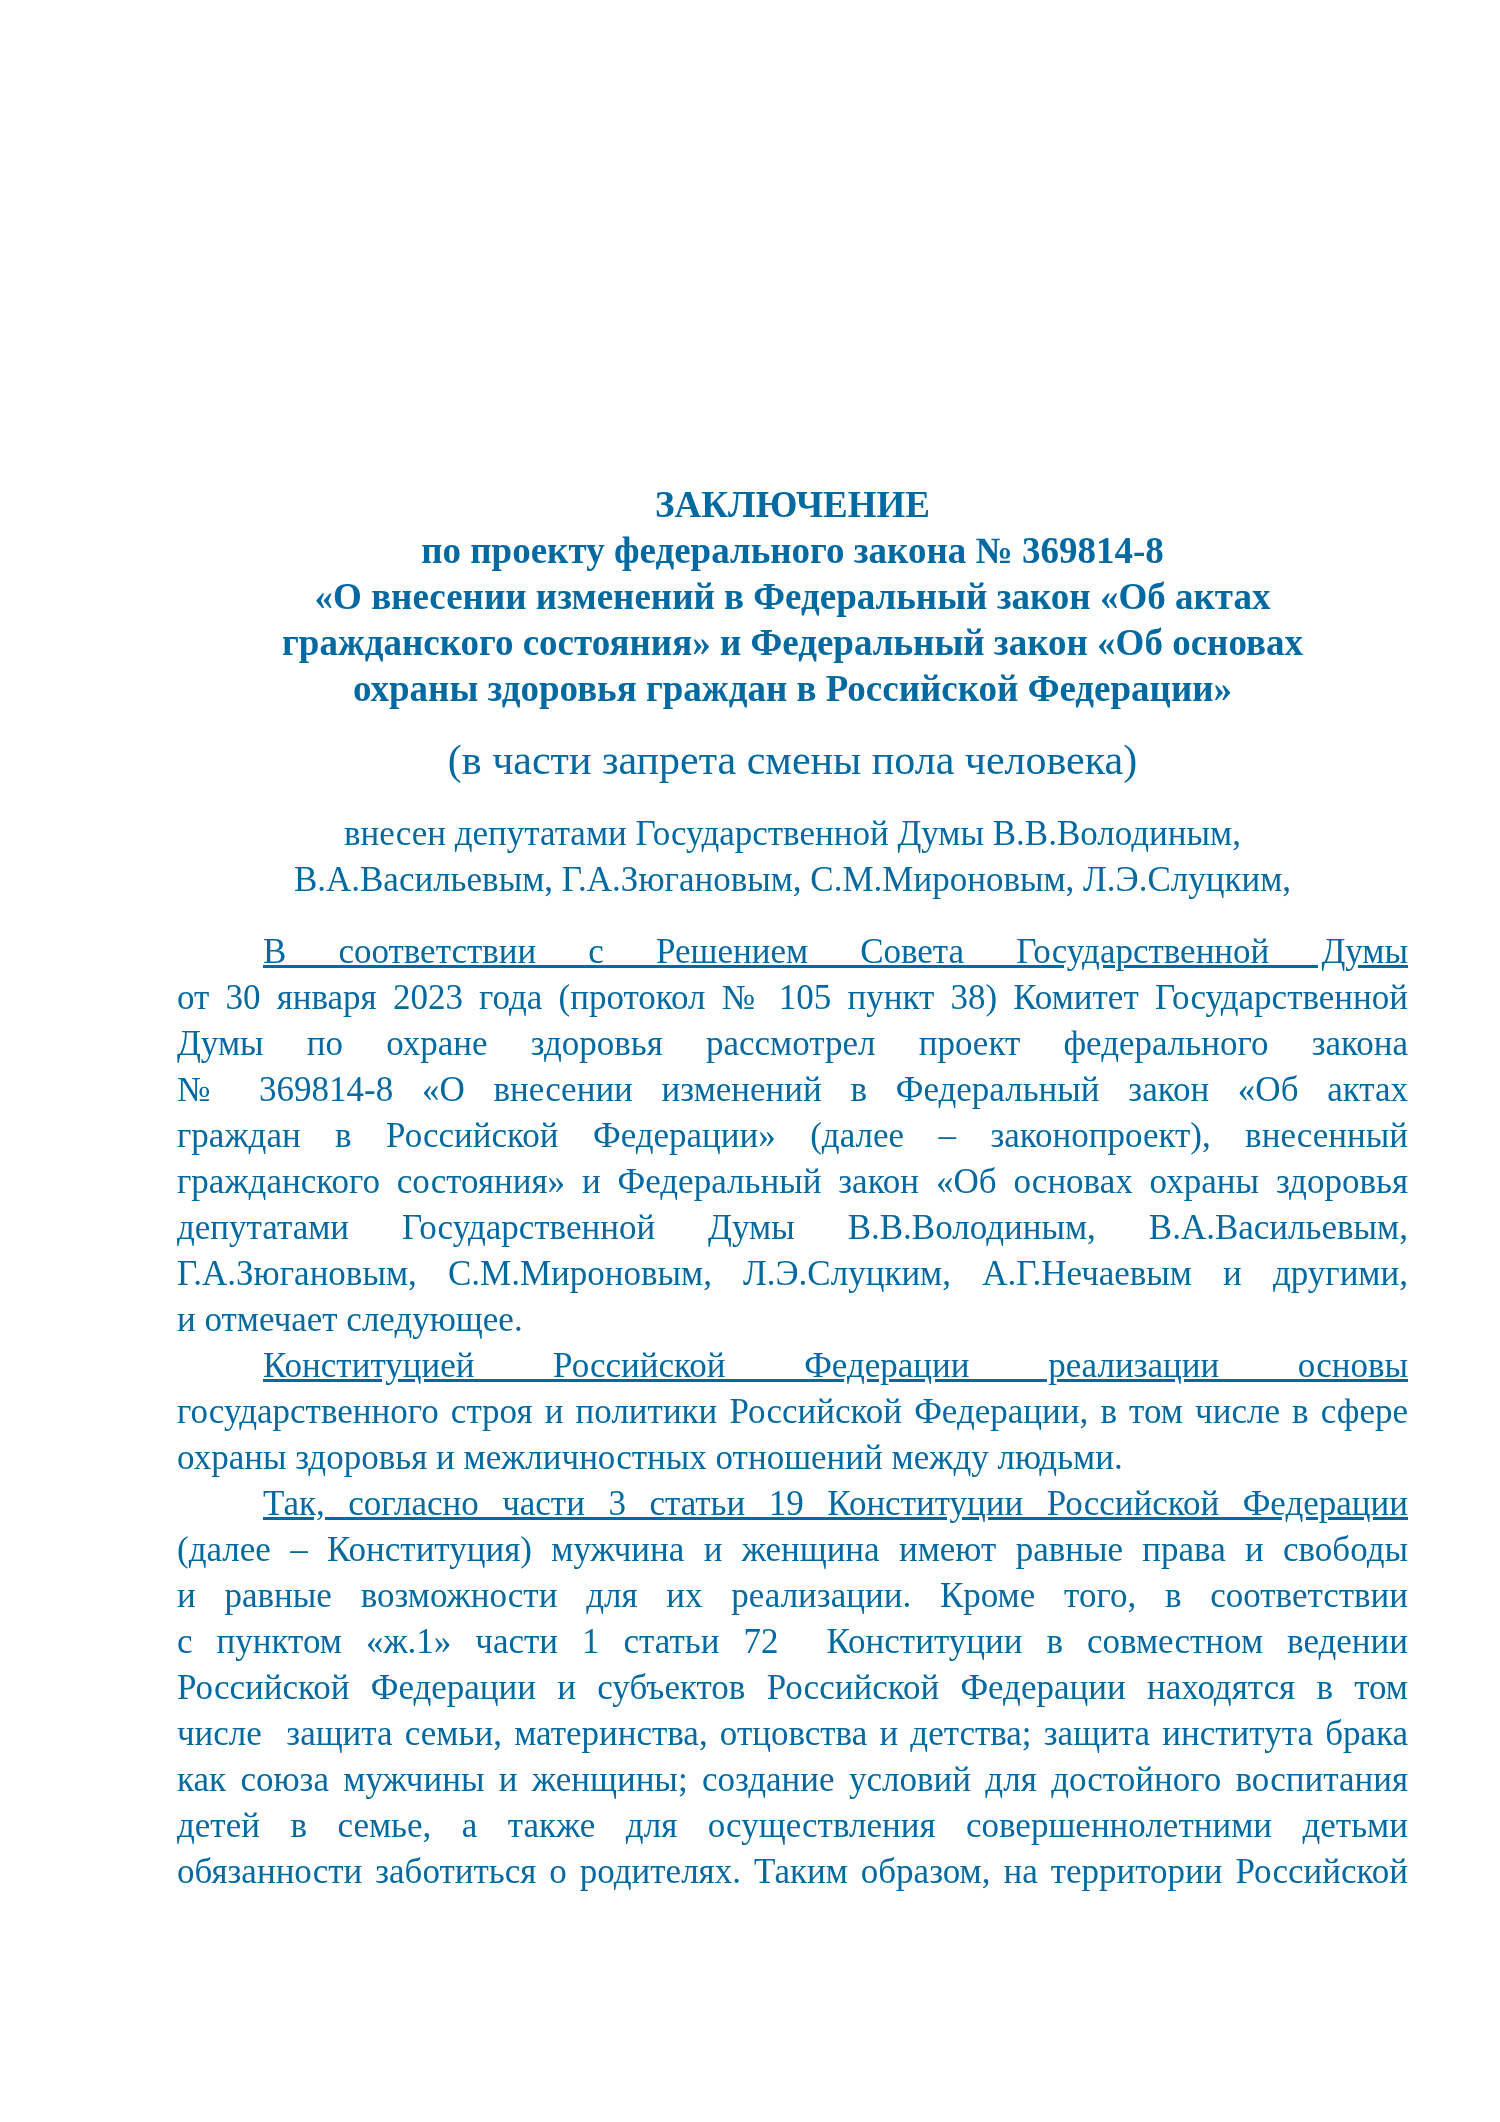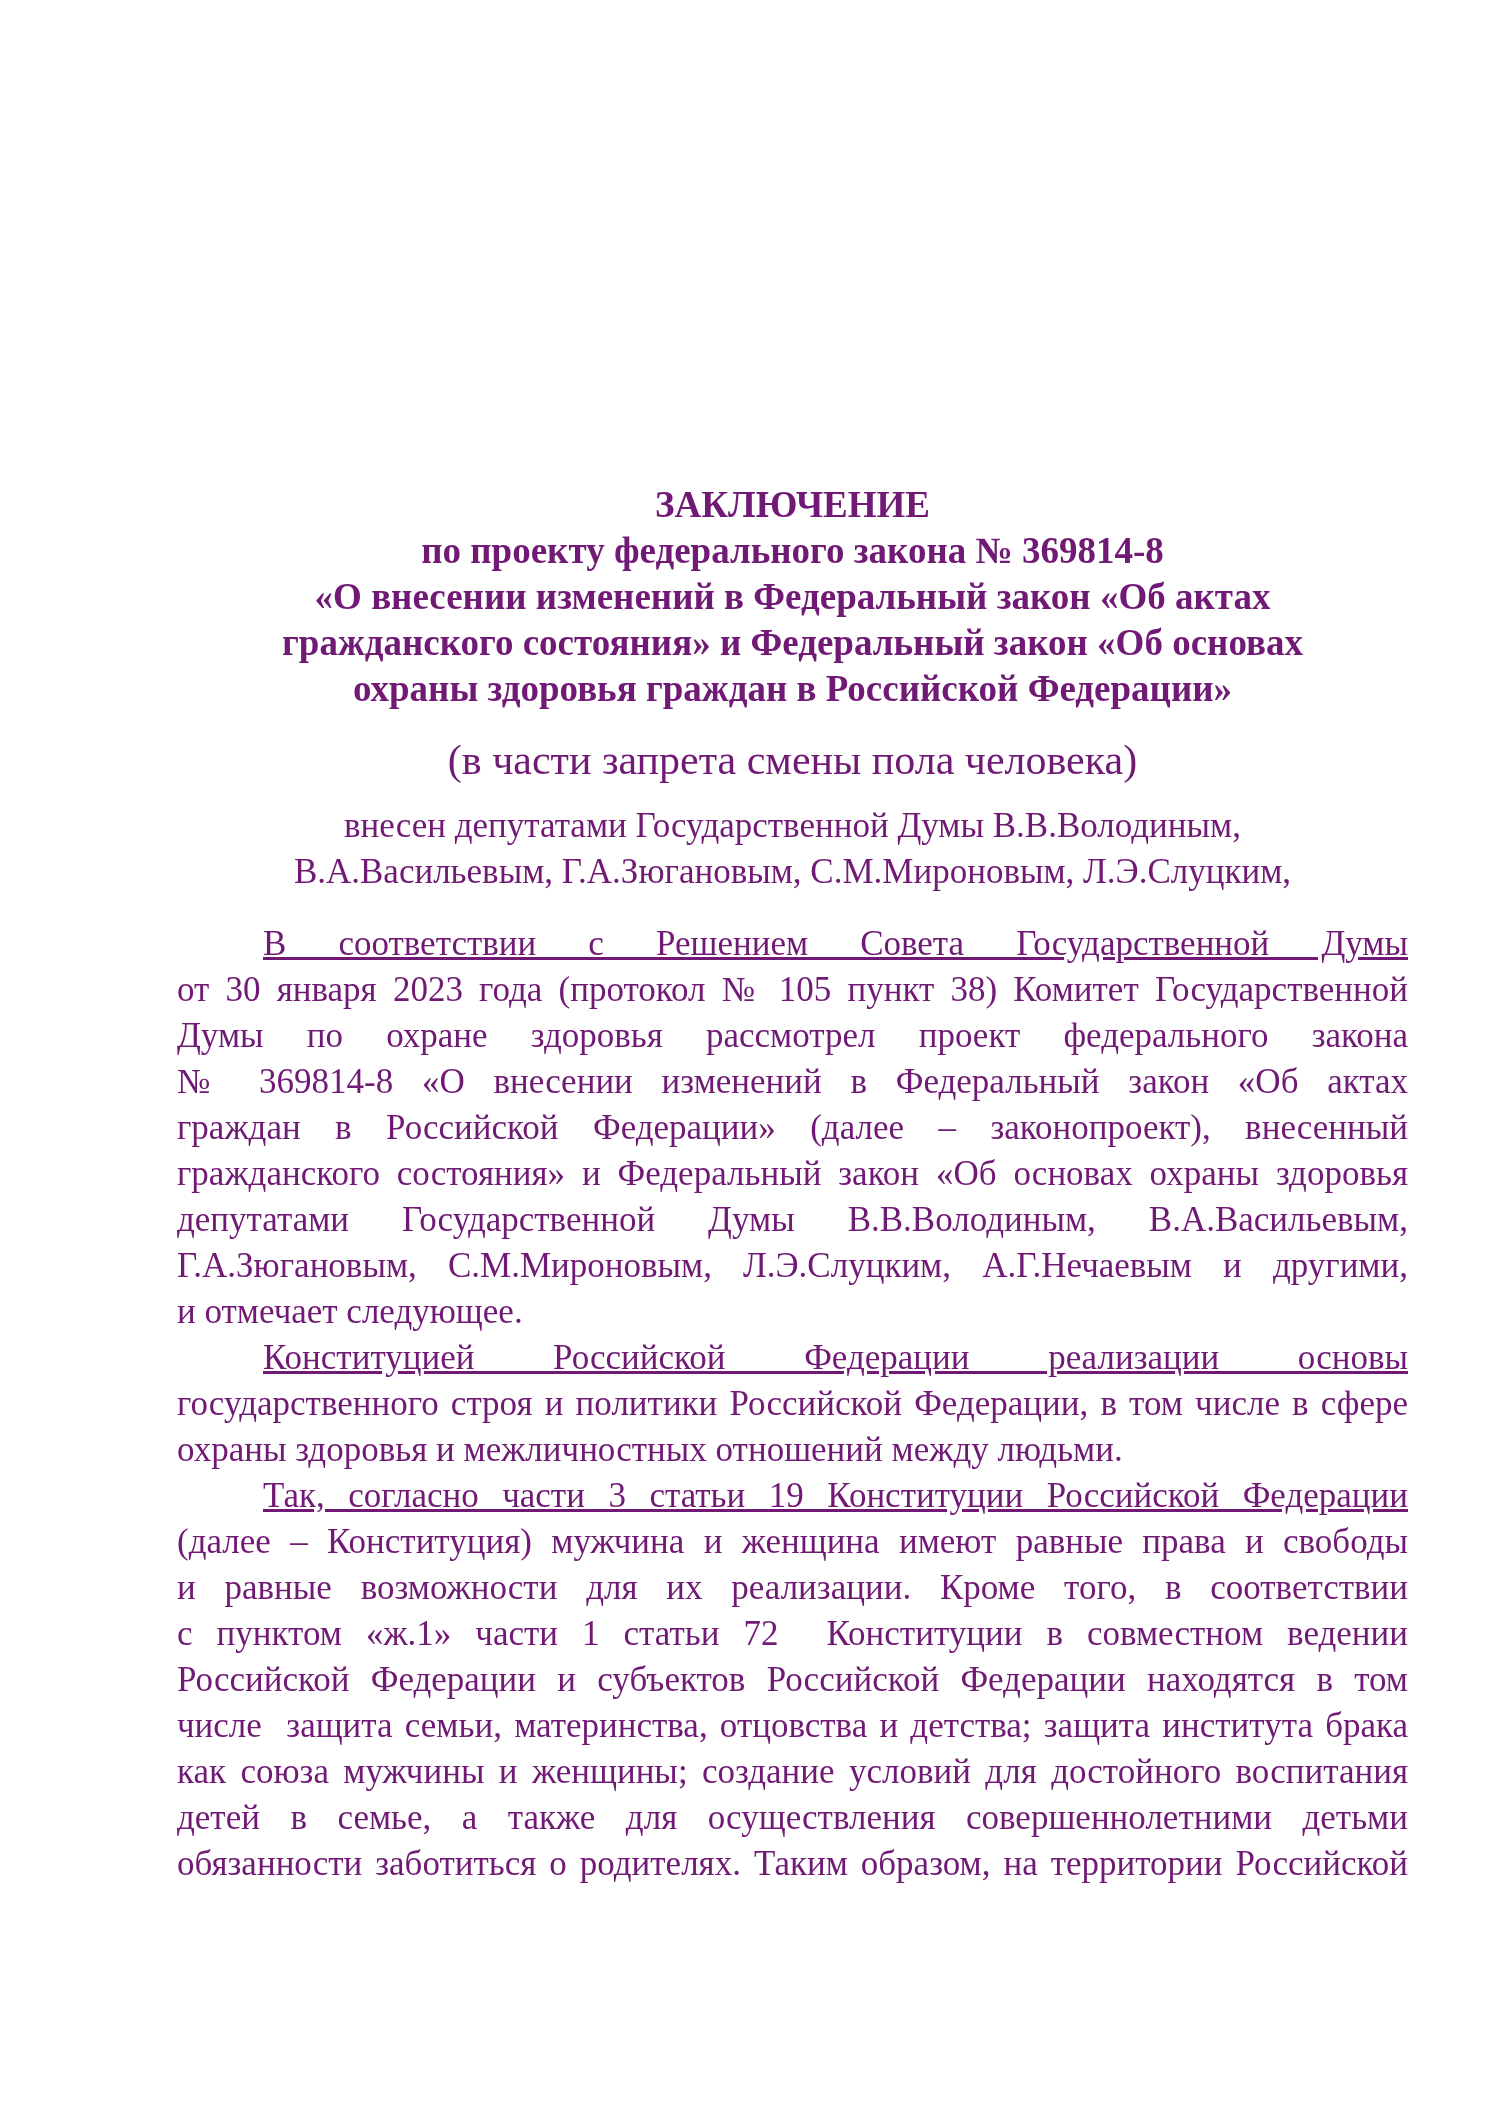--- a/index.html
+++ b/index.html
@@ -2,21 +2,21 @@
 <html><head>
 <meta charset="utf-8">
 <style>
   * { box-sizing: border-box; }
   html, body { margin: 0; padding: 0; background: #ffffff; }
   .page {
     position: relative;
     width: 1468px;
     height: 2122px;
     background: #ffffff;
-    color: #701a75;
+    color: #0369a1;
     font-family: "Liberation Serif", "DejaVu Serif", serif;
     overflow: hidden;
   }
   .content {
     position: absolute;
     left: 177px;
     top: 482px;
     width: 1231px;
   }
   .tline {
@@ -25,21 +25,21 @@
     line-height: 46px;
     text-align: center;
     white-space: nowrap;
   }
   .subtitle {
     margin-top: 25px;
     font-size: 42px;
     line-height: 46px;
     text-align: center;
   }
-  .submitters { margin-top: 20px; }
+  .submitters { margin-top: 28px; }
   .cline {
     font-size: 35px;
     line-height: 46px;
     text-align: center;
   }
   .docbody { margin-top: 26px; }
   .jline {
     font-size: 35px;
     line-height: 46px;
     text-align: justify;

